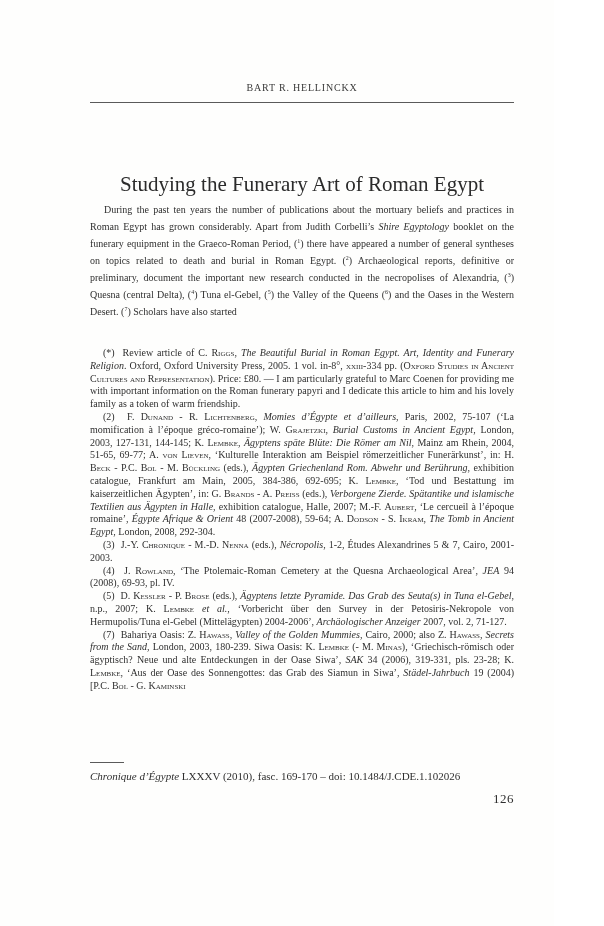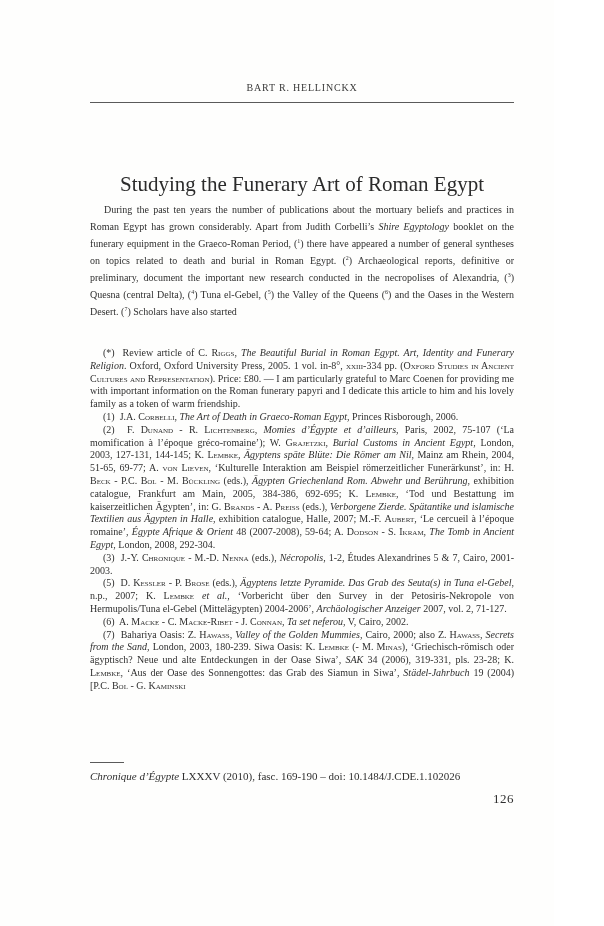--- a/index.html
+++ b/index.html
@@ -93,27 +93,26 @@
   <div class="col running-head">BART R. HELLINCKX</div>
 
   <hr class="header-rule">
 
   <h1 class="col article-title">Studying the Funerary Art of Roman Egypt</h1>
 
   <p class="col body-par"><span class="n">During the past ten years the number of publications about the mortuary beliefs and practices in Roman Egypt has grown considerably. Apart from Judith Corbelli’s </span><span class="i">Shire Egyptology</span><span class="n"> booklet on the funerary equipment in the Graeco-Roman Period, (</span><span class="sup">1</span><span class="n">) there have appeared a number of general syntheses on topics related to death and burial in Roman Egypt. (</span><span class="sup">2</span><span class="n">) Archaeological reports, definitive or preliminary, document the important new research conducted in the necropolises of Alexandria, (</span><span class="sup">3</span><span class="n">) Quesna (central Delta), (</span><span class="sup">4</span><span class="n">) Tuna el-Gebel, (</span><span class="sup">5</span><span class="n">) the Valley of the Queens (</span><span class="sup">6</span><span class="n">) and the Oases in the Western Desert. (</span><span class="sup">7</span><span class="n">) Scholars have also started</span></p>
 
   <div class="col footnotes">
     <p class="fn"><span class="n">(*)&nbsp; Review article of C. </span><span class="sc">Riggs</span><span class="n">, </span><span class="i">The Beautiful Burial in Roman Egypt. Art, Identity and Funerary Religion</span><span class="n">. Oxford, Oxford University Press, 2005. 1 vol. in-8°, </span><span class="sc">xxiii</span><span class="n">-334 pp. (</span><span class="sc">Oxford Studies in Ancient Cultures and Representation</span><span class="n">). Price: £80. — I am particularly grateful to Marc Coenen for providing me with important information on the Roman funerary papyri and I dedicate this article to him and his lovely family as a token of warm friendship.</span></p>
-    <p class="fn"><span class="n">(1)&nbsp; J.A. </span><span class="sc">Corbelli</span><span class="n">, </span><span class="i">The Art of Death in Graeco-Roman Egypt</span><span class="n">, Princes Risborough, 2006.</span></p>
     <p class="fn"><span class="n">(2)&nbsp; F. </span><span class="sc">Dunand</span><span class="n"> - R. </span><span class="sc">Lichtenberg</span><span class="n">, </span><span class="i">Momies d’Égypte et d’ailleurs</span><span class="n">, Paris, 2002, 75-107 (‘La momification à l’époque gréco-romaine’); W. </span><span class="sc">Grajetzki</span><span class="n">, </span><span class="i">Burial Customs in Ancient Egypt</span><span class="n">, London, 2003, 127-131, 144-145; K. </span><span class="sc">Lembke</span><span class="n">, </span><span class="i">Ägyptens späte Blüte: Die Römer am Nil</span><span class="n">, Mainz am Rhein, 2004, 51-65, 69-77; A. </span><span class="sc">von Lieven</span><span class="n">, ‘Kulturelle Interaktion am Beispiel römerzeitlicher Funerärkunst’, in: H. </span><span class="sc">Beck</span><span class="n"> - P.C. </span><span class="sc">Bol</span><span class="n"> - M. </span><span class="sc">Bückling</span><span class="n"> (eds.), </span><span class="i">Ägypten Griechenland Rom. Abwehr und Berührung</span><span class="n">, exhibition catalogue, Frankfurt am Main, 2005, 384-386, 692-695; K. </span><span class="sc">Lembke</span><span class="n">, ‘Tod und Bestattung im kaiserzeitlichen Ägypten’, in: G. </span><span class="sc">Brands</span><span class="n"> - A. </span><span class="sc">Preiss</span><span class="n"> (eds.), </span><span class="i">Verborgene Zierde. Spätantike und islamische Textilien aus Ägypten in Halle</span><span class="n">, exhibition catalogue, Halle, 2007; M.-F. </span><span class="sc">Aubert</span><span class="n">, ‘Le cercueil à l’époque romaine’, </span><span class="i">Égypte Afrique &amp; Orient</span><span class="n"> 48 (2007-2008), 59-64; A. </span><span class="sc">Dodson</span><span class="n"> - S. </span><span class="sc">Ikram</span><span class="n">, </span><span class="i">The Tomb in Ancient Egypt</span><span class="n">, London, 2008, 292-304.</span></p>
     <p class="fn"><span class="n">(3)&nbsp; J.-Y. </span><span class="sc">Chronique</span><span class="n"> - M.-D. </span><span class="sc">Nenna</span><span class="n"> (eds.), </span><span class="i">Nécropolis</span><span class="n">, 1-2, Études Alexandrines 5 &amp; 7, Cairo, 2001-2003.</span></p>
+    <p class="fn"><span class="n">(4)&nbsp; J. </span><span class="sc">Rowland</span><span class="n">, ‘The Ptolemaic-Roman Cemetery at the Quesna Archaeological Area’, </span><span class="i">JEA</span><span class="n"> 94 (2008), 69-93, pl. IV.</span></p>
     <p class="fn"><span class="n">(5)&nbsp; D. </span><span class="sc">Kessler</span><span class="n"> - P. </span><span class="sc">Brose</span><span class="n"> (eds.), </span><span class="i">Ägyptens letzte Pyramide. Das Grab des Seuta(s) in Tuna el-Gebel</span><span class="n">, n.p., 2007; K. </span><span class="sc">Lembke</span><span class="n"> </span><span class="i">et al.</span><span class="n">, ‘Vorbericht über den Survey in der Petosiris-Nekropole von Hermupolis/Tuna el-Gebel (Mittelägypten) 2004-2006’, </span><span class="i">Archäologischer Anzeiger</span><span class="n"> 2007, vol. 2, 71-127.</span></p>
-    <p class="fn"><span class="n">(6)&nbsp; A. </span><span class="sc">Macke</span><span class="n"> - C. </span><span class="sc">Macke-Ribet</span><span class="n"> - J. </span><span class="sc">Connan</span><span class="n">, </span><span class="i">Ta set neferou</span><span class="n">, V, Cairo, 2002.</span></p>
     <p class="fn"><span class="n">(7)&nbsp; Bahariya Oasis: Z. </span><span class="sc">Hawass</span><span class="n">, </span><span class="i">Valley of the Golden Mummies</span><span class="n">, Cairo, 2000; also Z. </span><span class="sc">Hawass</span><span class="n">, </span><span class="i">Secrets from the Sand</span><span class="n">, London, 2003, 180-239. Siwa Oasis: K. </span><span class="sc">Lembke</span><span class="n"> (- M. </span><span class="sc">Minas</span><span class="n">), ‘Griechisch-römisch oder ägyptisch? Neue und alte Entdeckungen in der Oase Siwa’, </span><span class="i">SAK</span><span class="n"> 34 (2006), 319-331, pls. 23-28; K. </span><span class="sc">Lembke</span><span class="n">, ‘Aus der Oase des Sonnengottes: das Grab des Siamun in Siwa’, </span><span class="i">Städel-Jahrbuch</span><span class="n"> 19 (2004) [P.C. </span><span class="sc">Bol</span><span class="n"> - G. </span><span class="sc">Kaminski</span></p>
   </div>
 
   <hr class="footer-rule">
 
-  <p class="col journal-line"><span class="i">Chronique d’Égypte</span><span class="n"> LXXXV (2010), fasc. 169-190 – doi: 10.1484/J.CDE.1.102026</span></p>
+  <p class="col journal-line"><span class="i">Chronique d’Égypte</span><span class="n"> LXXXV (2010), fasc. 169-170 – doi: 10.1484/J.CDE.1.102026</span></p>
 
   <div class="col page-number">126</div>
 
 </div>
 
 </body></html>

